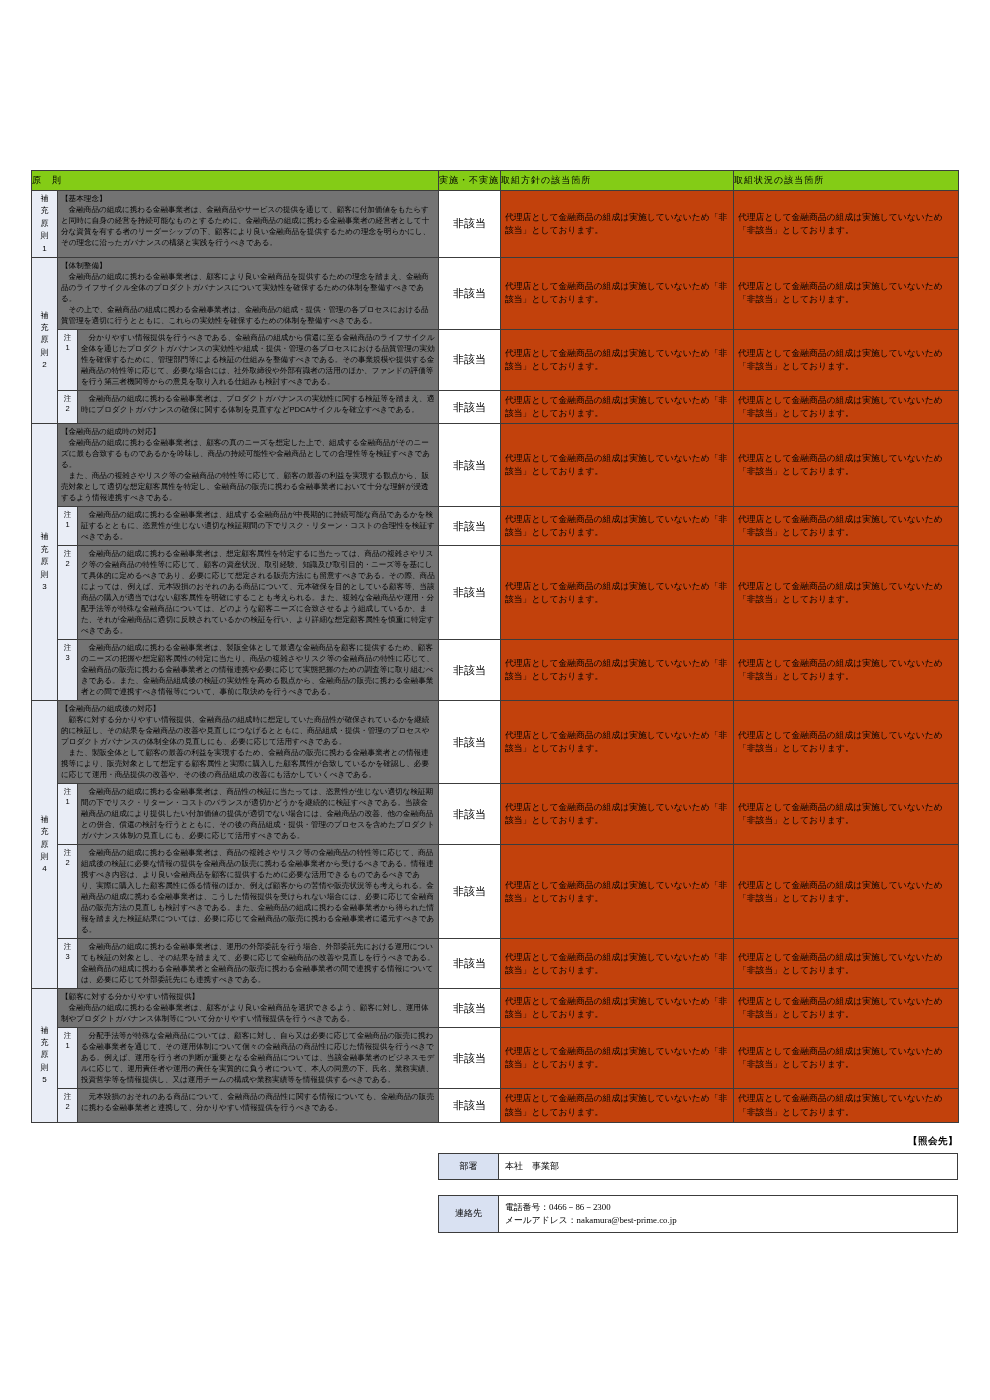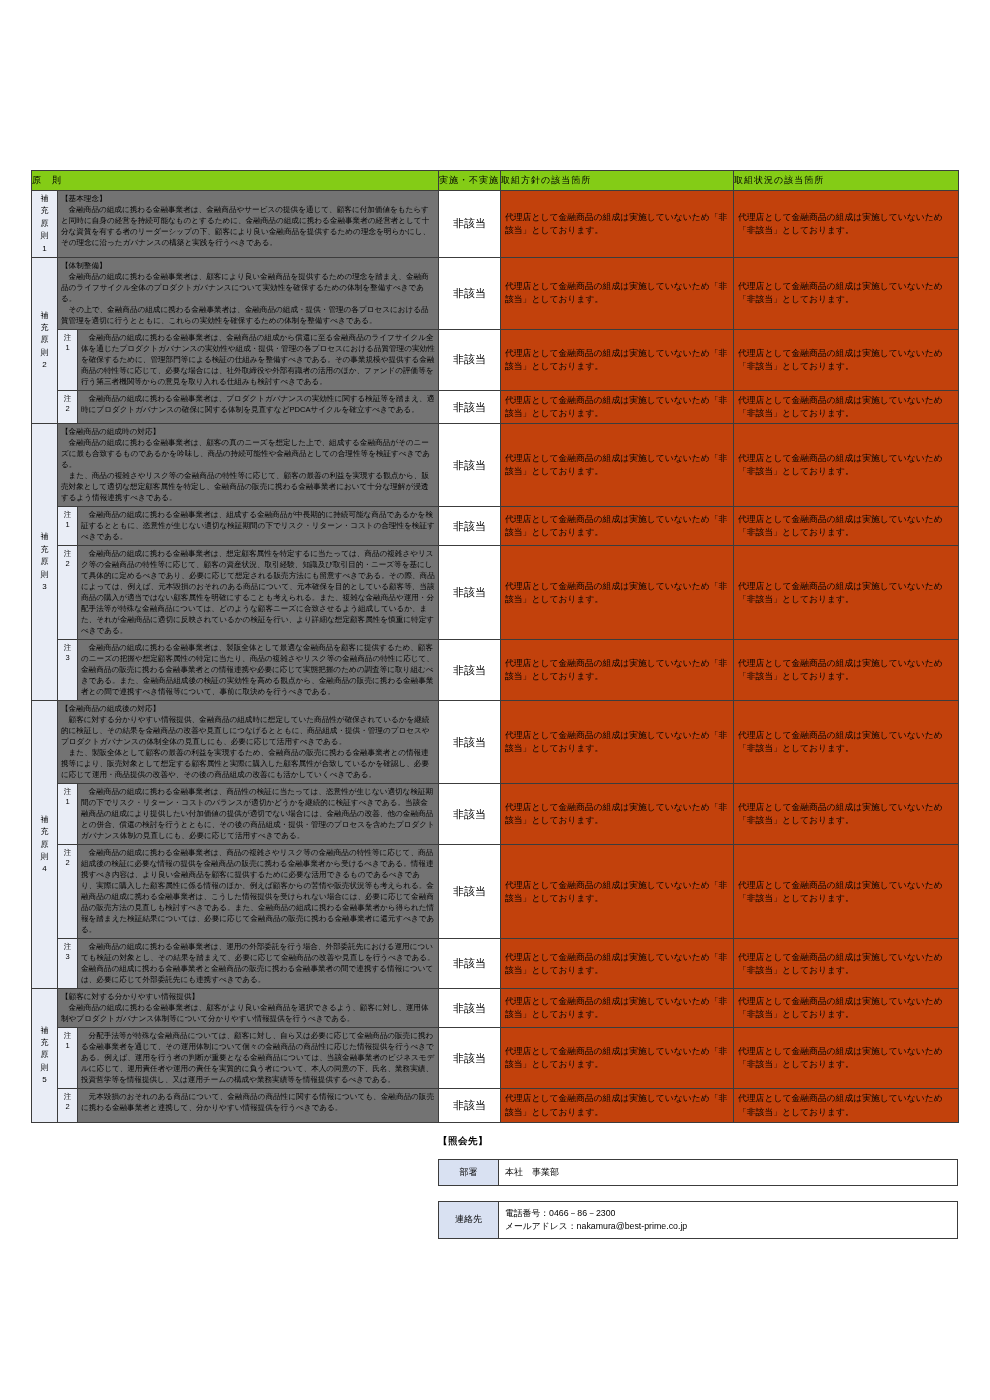--- a/index.html
+++ b/index.html
@@ -47,22 +47,22 @@
     font-size:11px; text-align:center; vertical-align:middle;
   }
   .policy, .situation {
     background:#c2410c;
     font-size:8.8px; line-height:1.5;
     padding:3px 4px; vertical-align:middle;
     word-break:break-all;
   }
 
   .inquiry-section { margin-left:407px; margin-top:12px; width:520px; }
-  .inquiry-title { font-size:9.5px; font-weight:bold; margin-bottom:11px; letter-spacing:0.5px; }
-  .inquiry-table { width:520px; }
+  .inquiry-title { font-size:9.5px; font-weight:bold; margin-bottom:5px; letter-spacing:0.5px;text-align:right; }
+  .inquiry-table { width:520px;font-family:Liberation Serif, serif; }
   .inquiry-table td { border:1px solid #3c3c3c; }
   .inq-label {
     background:#d9e1f2; width:60px;
     font-size:9px; text-align:center; vertical-align:middle;
     padding:4px 2px;
   }
   .inq-value { font-size:9px; padding:5px 6px; vertical-align:middle; }
   .inq-value .line { font-size:8.8px; line-height:1.5; }
   .inquiry-table.second { margin-top:15px;border-radius:17px; }
   .dept-value { height:26px;margin-top:40px; }
@@ -117,21 +117,21 @@
 　その上で、金融商品の組成に携わる金融事業者は、金融商品の組成・提供・管理の各プロセスにおける品質管理を適切に行うとともに、これらの実効性を確保するための体制を整備すべきである。</td>
           <td class="status">非該当</td>
           <td class="policy">代理店として金融商品の組成は実施していないため「非該当」としております。</td>
           <td class="situation">代理店として金融商品の組成は実施していないため「非該当」としております。</td>
         </tr>
         <tr>
           <td class="note-label">
             <div class="nchar">注</div>
             <div class="nchar">1</div>
           </td>
-          <td class="principle">　金融商品の組成に携わる金融事業者は、金融商品の組成から償還に至る金融商品のライフサイクル全体を通じたプロダクトガバナンスの実効性や組成・提供・管理の各プロセスにおける品質管理の実効性を確保するために、管理部門等による検証の仕組みを整備すべきである。その事業規模や提供する金融商品の特性等に応じて、必要な場合には、社外取締役や外部有識者の活用のほか、ファンドの評価等を行う第三者機関等からの意見を取り入れる仕組みも検討すべきである。</td>
+          <td class="principle">　分かりやすい情報提供を行うべきである、金融商品の組成から償還に至る金融商品のライフサイクル全体を通じたプロダクトガバナンスの実効性や組成・提供・管理の各プロセスにおける品質管理の実効性を確保するために、管理部門等による検証の仕組みを整備すべきである。その事業規模や提供する金融商品の特性等に応じて、必要な場合には、社外取締役や外部有識者の活用のほか、ファンドの評価等を行う第三者機関等からの意見を取り入れる仕組みも検討すべきである。</td>
           <td class="status">非該当</td>
           <td class="policy">代理店として金融商品の組成は実施していないため「非該当」としております。</td>
           <td class="situation">代理店として金融商品の組成は実施していないため「非該当」としております。</td>
         </tr>
         <tr>
           <td class="note-label">
             <div class="nchar">注</div>
             <div class="nchar">2</div>
           </td>
           <td class="principle">　金融商品の組成に携わる金融事業者は、プロダクトガバナンスの実効性に関する検証等を踏まえ、適時にプロダクトガバナンスの確保に関する体制を見直すなどPDCAサイクルを確立すべきである。</td>

